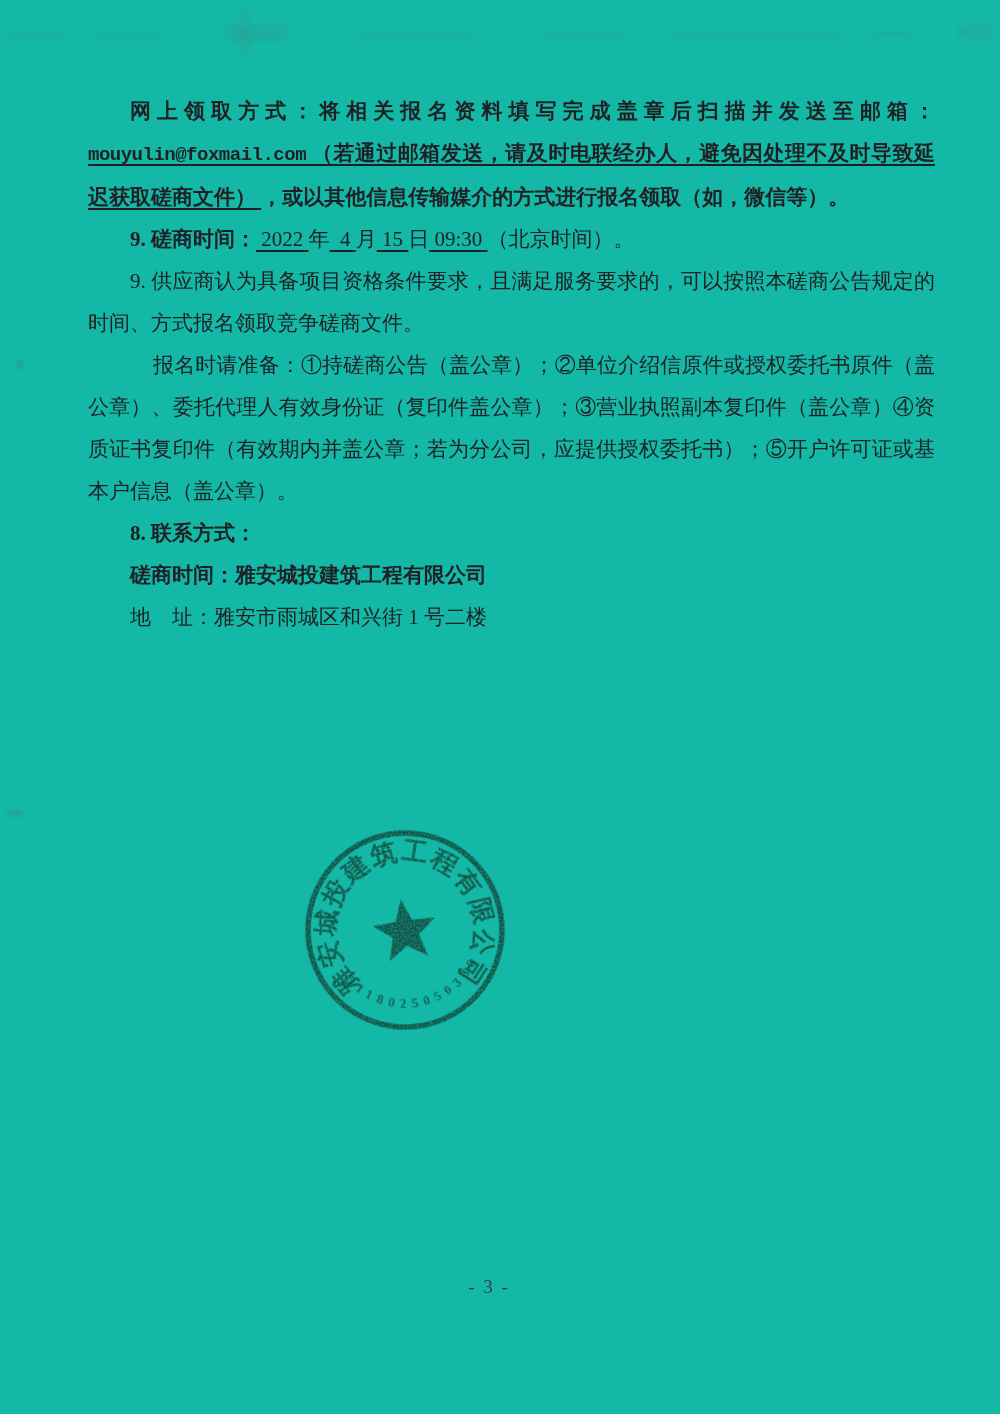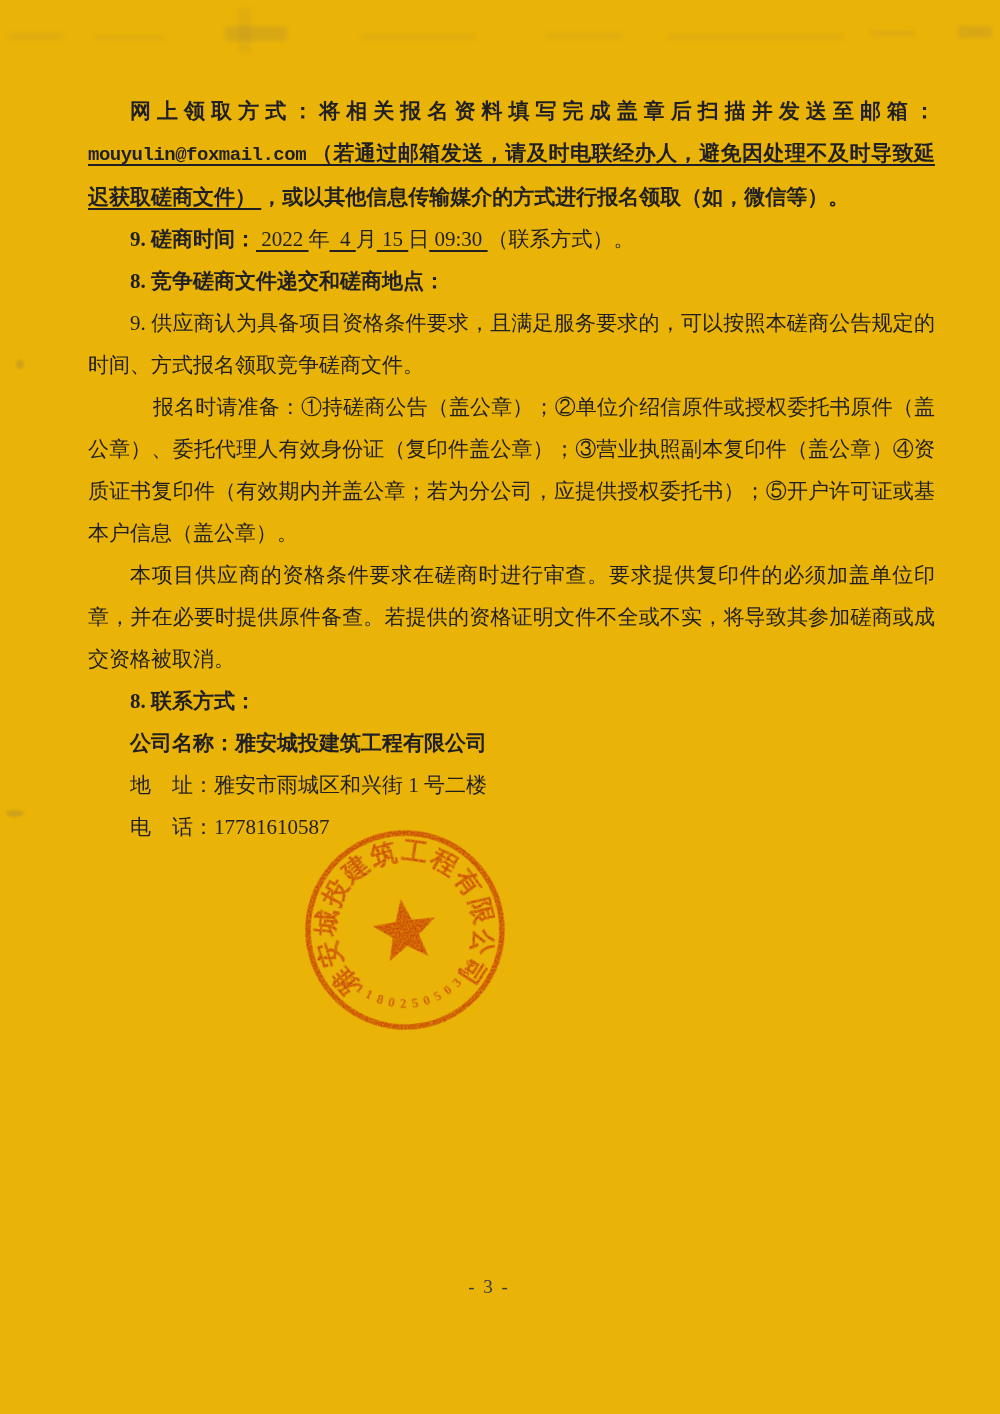--- a/index.html
+++ b/index.html
@@ -2,21 +2,21 @@
 <html style="--stamp-color: #d5493f;"><head>
 <meta charset="utf-8">
 <style>
   * { margin:0; padding:0; box-sizing:border-box; }
   html,body { background:#ffffff; }
   body {
     width:1000px; height:1414px; position:relative; overflow:hidden;
     font-family:"Liberation Serif","DejaVu Serif",serif;
     color:#1f1f24;
   }
-  .page { position:absolute; inset:0; background:#eab308; }
+  .page { position:absolute; inset:0; background:#14b8a6; }
 
   
   .artifacts i { position:absolute; display:block; background:rgba(105,105,118,0.07); filter:blur(2px); border-radius:2px; }
   .artifacts .darker { background:rgba(100,100,112,0.13); }
   .edge-mark { position:absolute; background:rgba(90,90,100,0.18); filter:blur(1px); border-radius:50%; }
 
   .content {
     position:absolute; left:88px; top:90px; width:847px;
     font-size:21px; line-height:42px; text-align:justify;
   }
@@ -60,38 +60,35 @@
     <i class="darker" style="left:958px;top:26px;width:34px;height:12px"></i>
   </div>
   <span class="edge-mark" style="left:16px;top:360px;width:8px;height:9px"></span>
   <span class="edge-mark" style="left:6px;top:810px;width:18px;height:7px"></span>
 
   <div class="content">
 
     <p class="para bold"><span>网上领取方式：</span><span>将相关报名资料填写完成盖章后扫描并发送至邮箱：</span><span class="u mono">mouyulin@foxmail.com</span><span class="u"> （若通过邮箱发送，请及时电联经办人，避免因处理不及时导致延迟获取磋商文件） </span><span>，或以其他信息传输媒介的方式进行报名领取（如，微信等）。</span></p>
 
 
-    <p class="para"><span class="bold">9. 磋商时间：</span><span class="u"> 2022 </span><span class="pre">年</span><span class="u">  4 </span><span class="pre">月</span><span class="u"> 15 </span><span class="pre">日</span><span class="u"> 09:30 </span><span>（联系方式）。</span></p>
+    <p class="para"><span class="bold">9. 磋商时间：</span><span class="u"> 2022 </span><span class="pre">年</span><span class="u">  4 </span><span class="pre">月</span><span class="u"> 15 </span><span class="pre">日</span><span class="u"> 09:30 </span><span>（北京时间）。</span></p>
 
-    <p class="para bold">8. 竞争磋商文件递交和磋商地点：</p>
 
 
     <p class="para">9. 供应商认为具备项目资格条件要求，且满足服务要求的，可以按照本磋商公告规定的时间、方式报名领取竞争磋商文件。</p>
 
     <p class="para deep">报名时请准备：①持磋商公告（盖公章）；②单位介绍信原件或授权委托书原件（盖公章）、委托代理人有效身份证（复印件盖公章）；③营业执照副本复印件（盖公章）④资质证书复印件（有效期内并盖公章；若为分公司，应提供授权委托书）；⑤开户许可证或基本户信息（盖公章）。</p>
 
-    <p class="para">本项目供应商的资格条件要求在磋商时进行审查。要求提供复印件的必须加盖单位印章，并在必要时提供原件备查。若提供的资格证明文件不全或不实，将导致其参加磋商或成交资格被取消。</p>
 
     <p class="para bold">8. 联系方式：</p>
 
-    <p class="para bold"><span>公司名称：</span><span>雅安城投建筑工程有限公司</span></p>
+    <p class="para bold"><span>磋商时间：</span><span>雅安城投建筑工程有限公司</span></p>
 
     <p class="para"><span>地　址：</span><span>雅安市雨城区和兴街 1 号二楼</span></p>
 
-    <p class="para"><span>电　话：</span><span>17781610587</span></p>
 
 
   </div>
 
   <div class="stamp">
     <svg viewBox="0 0 220 220" xmlns="http://www.w3.org/2000/svg">
       <defs>
         <filter id="stampTex" x="-10%" y="-10%" width="120%" height="120%">
           <feTurbulence type="fractalNoise" baseFrequency="0.55" numOctaves="3" seed="7" result="n"></feTurbulence>
           <feColorMatrix in="n" type="matrix" values="0 0 0 0 0  0 0 0 0 0  0 0 0 0 0  0 0 0 1.1 0.15" result="a"></feColorMatrix>

